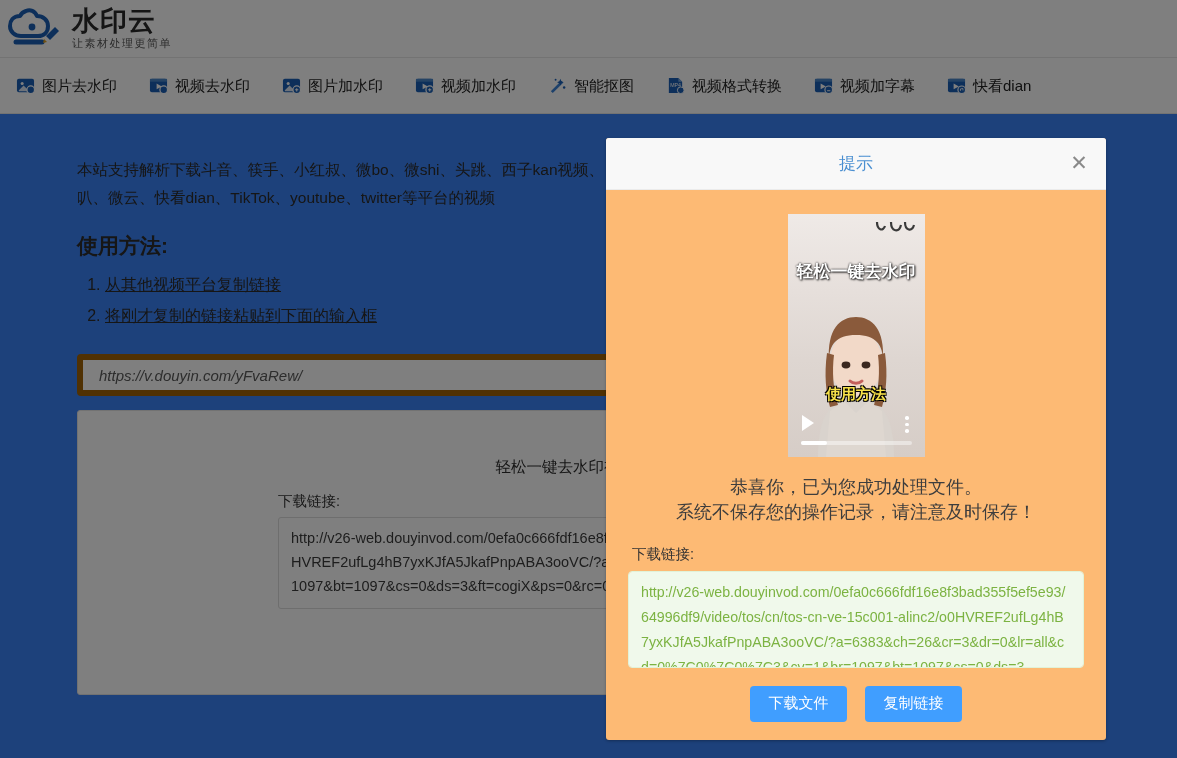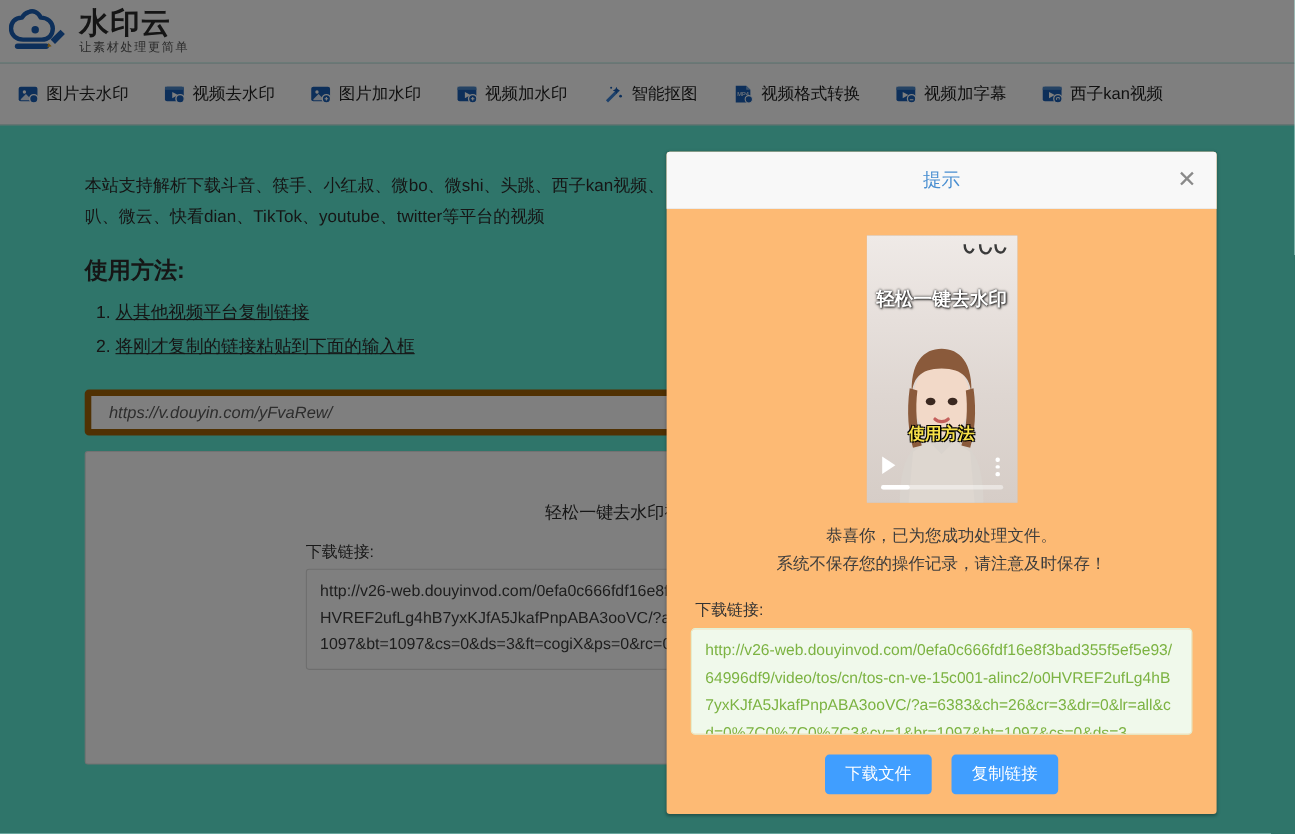--- a/index.html
+++ b/index.html
@@ -15,21 +15,21 @@
     position: relative;
     width: 1177px;
     height: 758px;
     background: #ffffff;
   }
 
   
   #base-page {
     position: absolute;
     inset: 0;
-    background: #5eead4;
+    background: #3b82f6;
   }
 
   
   .site-header {
     height: 57px;
     background: #ffffff;
     display: flex;
     align-items: center;
     padding-left: 8px;
   }
@@ -298,21 +298,21 @@
     display: block;
     width: 24%;
     height: 100%;
     background: #ffffff;
     border-radius: 2px;
   }
 
   .modal-msg {
     margin-top: 18px;
     text-align: center;
-    font-size: 15px;
+    font-size: 18px;
     color: #3d3d3d;
     line-height: 25px;
   }
 
   .modal-dl-label {
     align-self: flex-start;
     margin-top: 20px;
     margin-left: 4px;
     font-size: 14.5px;
     color: #333;
@@ -458,21 +458,21 @@
       </div>
 
       <div class="nav-item">
         <svg class="nav-icon" viewBox="0 0 20 20">
           <rect x="1" y="3" width="18" height="14" rx="2" fill="#1a5fb4"></rect>
           <rect x="1" y="3" width="18" height="3" fill="#4a86c8"></rect>
           <path d="M7 8 L12.5 11 L7 14 Z" fill="#fff"></path>
           <circle cx="15.5" cy="14.5" r="4" fill="#1a5fb4" stroke="#fff" stroke-width="1.2"></circle>
           <path d="M14.2 15.6 L14.2 13.6 L16.8 13.2 L16.8 15.2" stroke="#fff" stroke-width=".9" fill="none"></path>
         </svg>
-        <span class="nav-label">西子kan视频</span>
+        <span class="nav-label">快看dian</span>
       </div>
 
     </div>
     <div class="nav-rule"></div>
 
     <div class="content">
       <div class="content-inner">
         <div class="intro-text">本站支持解析下载斗音、筷手、小红叔、微bo、微shi、头跳、西子kan视频、</div>
         <div class="intro-text">叭、微云、快看dian、TikTok、youtube、twitter等平台的视频</div>
 

